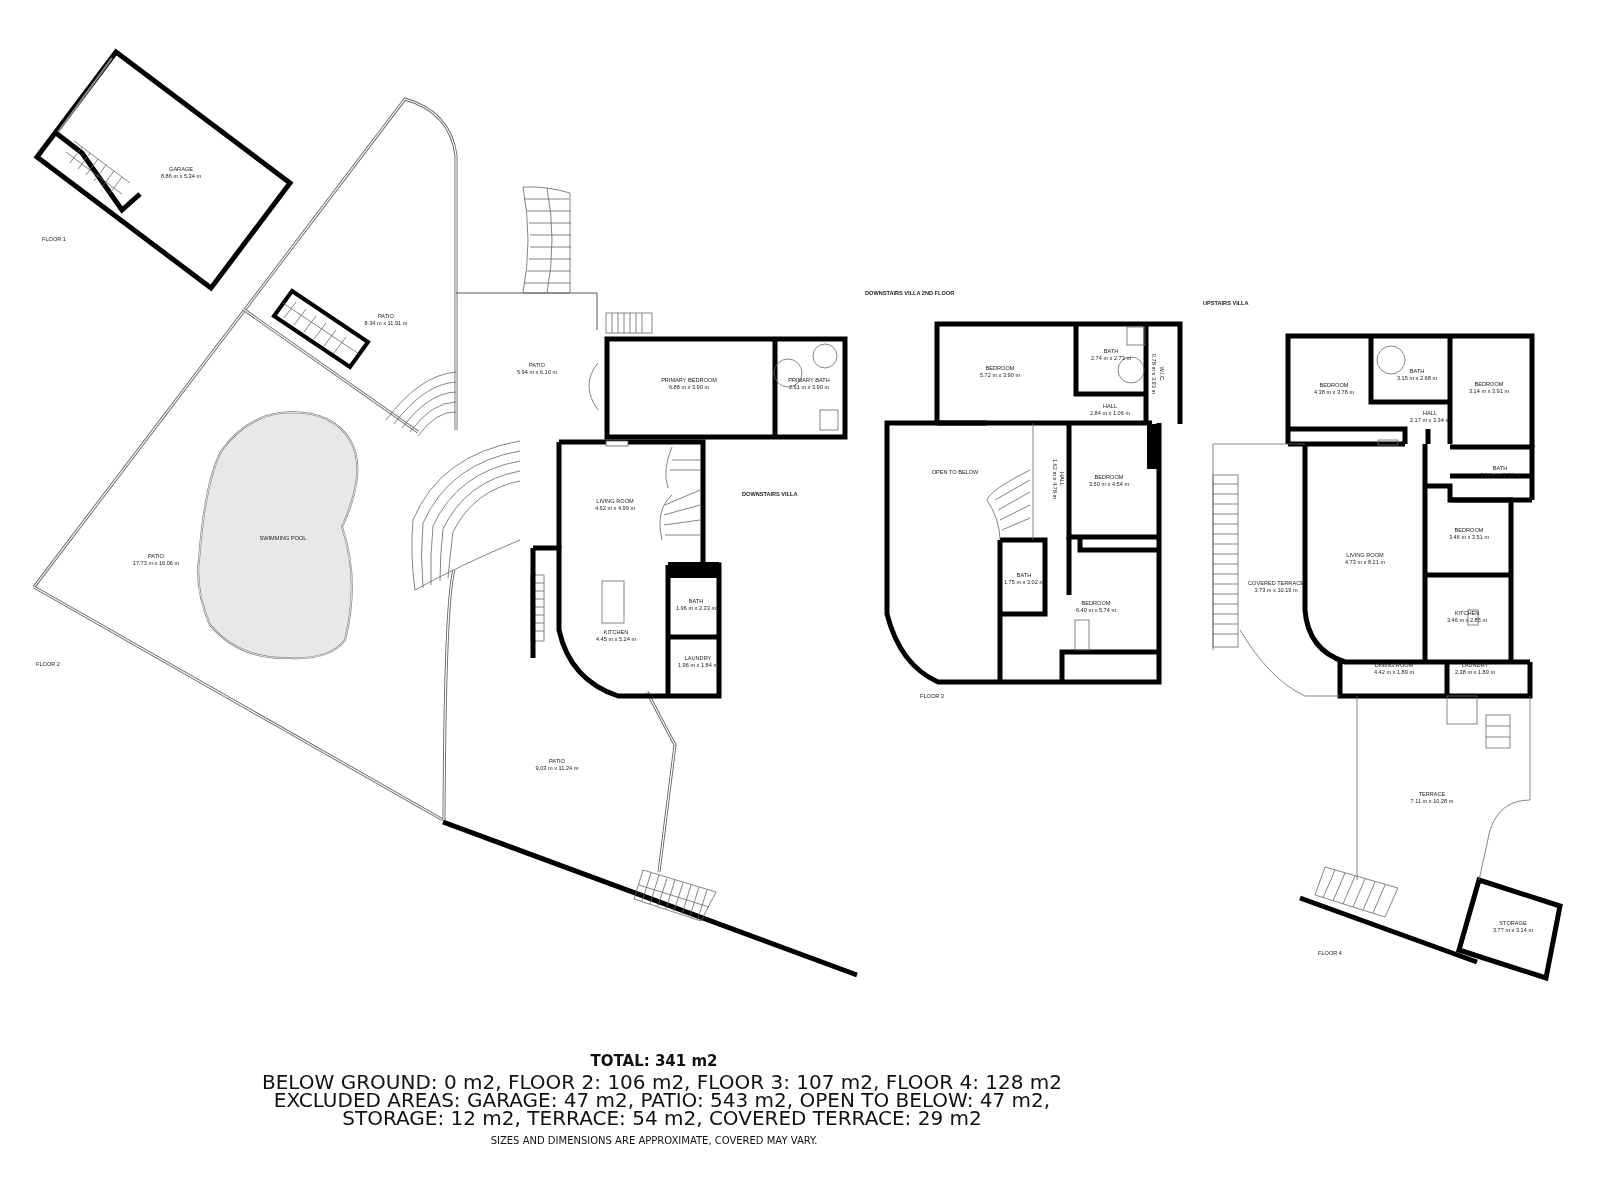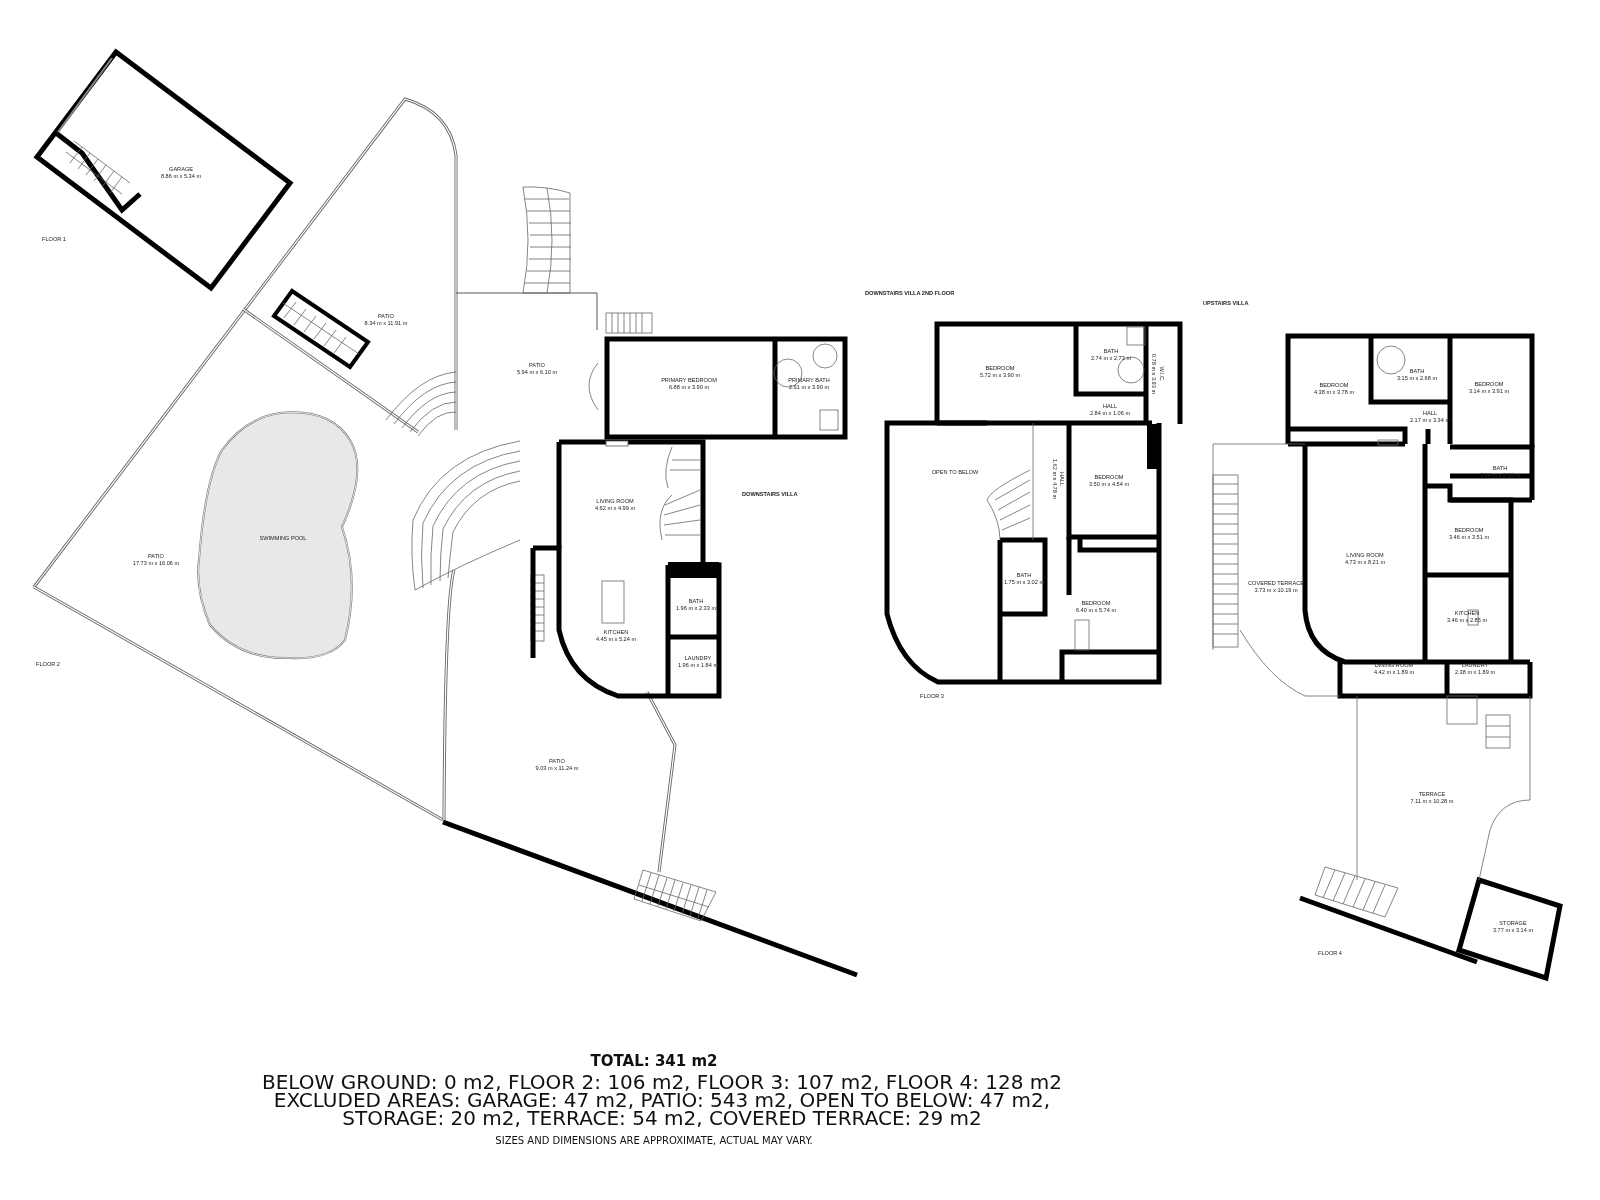--- a/index.html
+++ b/index.html
@@ -319,14 +319,14 @@
   <text class="lbl" x="1432" y="796">TERRACE</text>
   <text class="lbl" x="1432" y="803">7.11 m x 10.28 m</text>
   <text class="lbl" x="1513" y="925">STORAGE</text>
   <text class="lbl" x="1513" y="932">3.77 m x 3.14 m</text>
   <text class="floor-lbl" x="1318" y="955">FLOOR 4</text>
 </svg>
 
 <div class="summary sum-total">TOTAL: 341 m2</div>
 <div class="summary sum-line l1">BELOW GROUND: 0 m2, FLOOR 2: 106 m2, FLOOR 3: 107 m2, FLOOR 4: 128 m2</div>
 <div class="summary sum-line l2">EXCLUDED AREAS: GARAGE: 47 m2, PATIO: 543 m2, OPEN TO BELOW: 47 m2,</div>
-<div class="summary sum-line l3">STORAGE: 20 m2, TERRACE: 54 m2, COVERED TERRACE: 29 m2</div>
-<div class="summary disclaimer">SIZES AND DIMENSIONS ARE APPROXIMATE, ACTUAL MAY VARY.</div>
+<div class="summary sum-line l3">STORAGE: 12 m2, TERRACE: 54 m2, COVERED TERRACE: 29 m2</div>
+<div class="summary disclaimer">SIZES AND DIMENSIONS ARE APPROXIMATE, COVERED MAY VARY.</div>
 
 </body></html>

